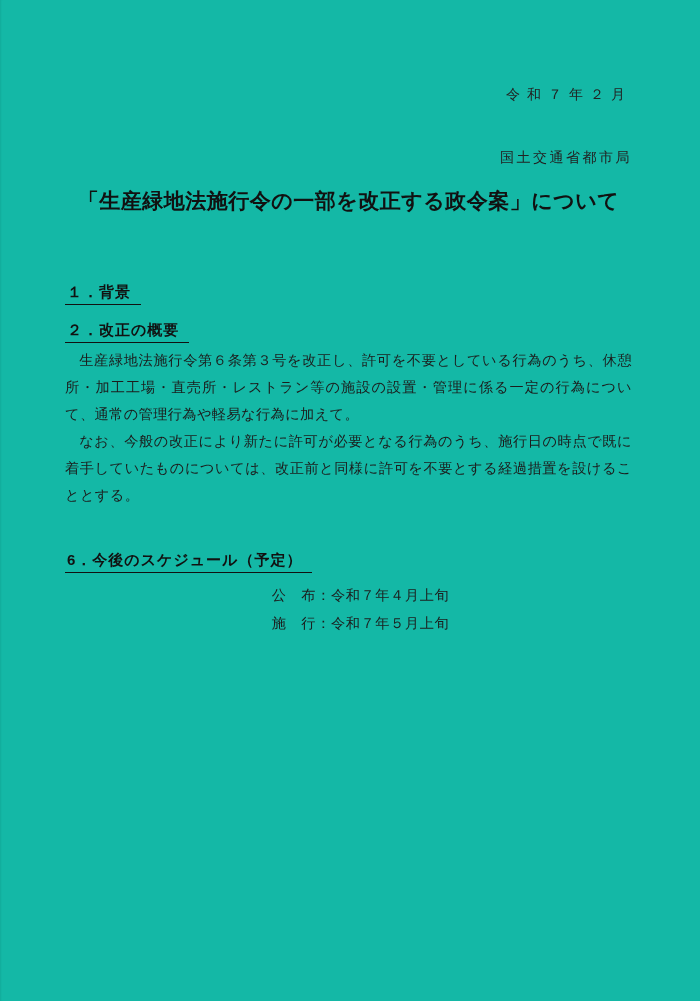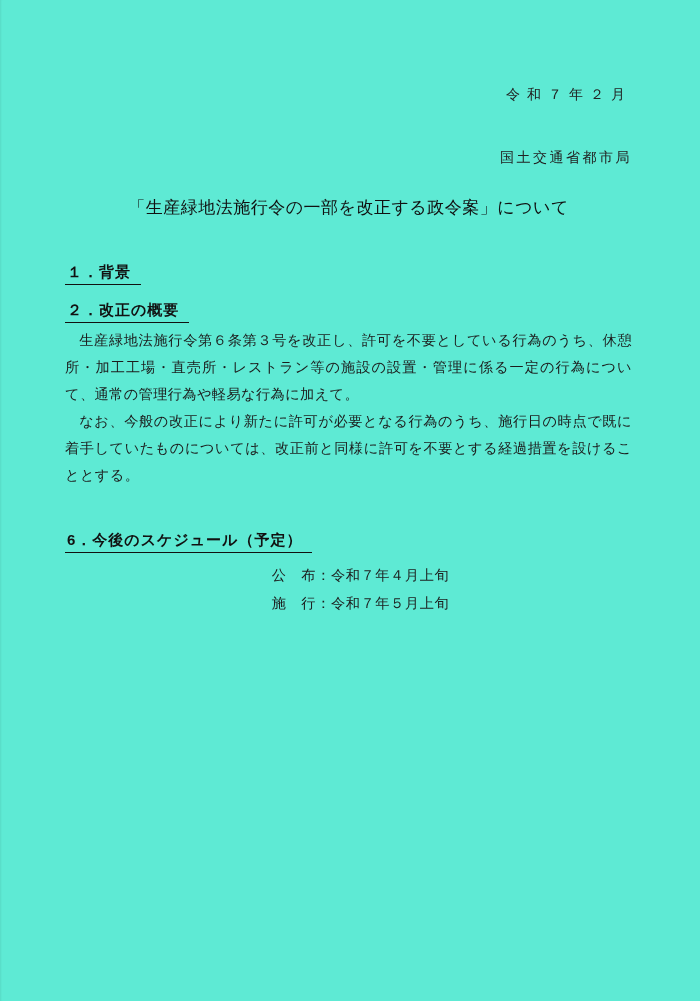--- a/index.html
+++ b/index.html
@@ -8,50 +8,50 @@
     width: 700px;
     height: 1001px;
     font-family: "Liberation Serif", "DejaVu Serif", serif;
     color: #1c1c1c;
     overflow: hidden;
   }
   .page {
     position: relative;
     width: 700px;
     height: 1001px;
-    background: #5eead4;
+    background: #14b8a6;
     box-shadow: inset 2px 0 2px -1px rgba(0,0,0,0.07);
     padding: 83px 68px 16px 65px;
   }
   
   .doc-header {
     text-align: right;
     font-size: 14px;
     line-height: 23px;
     color: #222;
   }
   .date-line {
     letter-spacing: 7px;
   }
   .org-line {
     letter-spacing: 2.5px;
     margin-top: 40px;
   }
   
   .doc-title {
-    margin-top: 27px;
+    margin-top: 18px;
     text-align: center;
     font-family: "Liberation Sans", "DejaVu Sans", sans-serif;
-    font-weight: normal;
-    font-size: 17px;
+    font-weight: bold;
+    font-size: 21px;
     letter-spacing: 0.5px;
     color: #111;
   }
   
-  .section { margin-top: 44px; }
+  .section { margin-top: 68px; }
   .section.sec-2 { margin-top: 12px; }
   .section.sec-3 { margin-top: 42px; }
   .section-heading {
     display: inline-block;
     font-family: "Liberation Sans", "DejaVu Sans", sans-serif;
     font-weight: bold;
     font-size: 15px;
     color: #111;
     letter-spacing: 1px;
     border-bottom: 1.5px solid #111;

